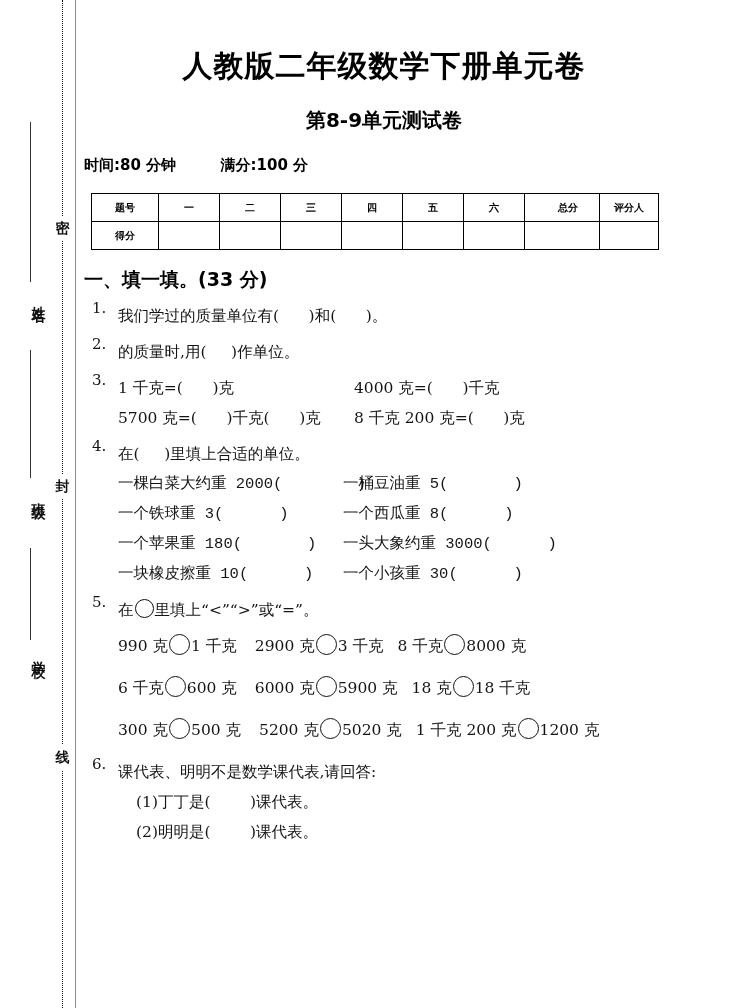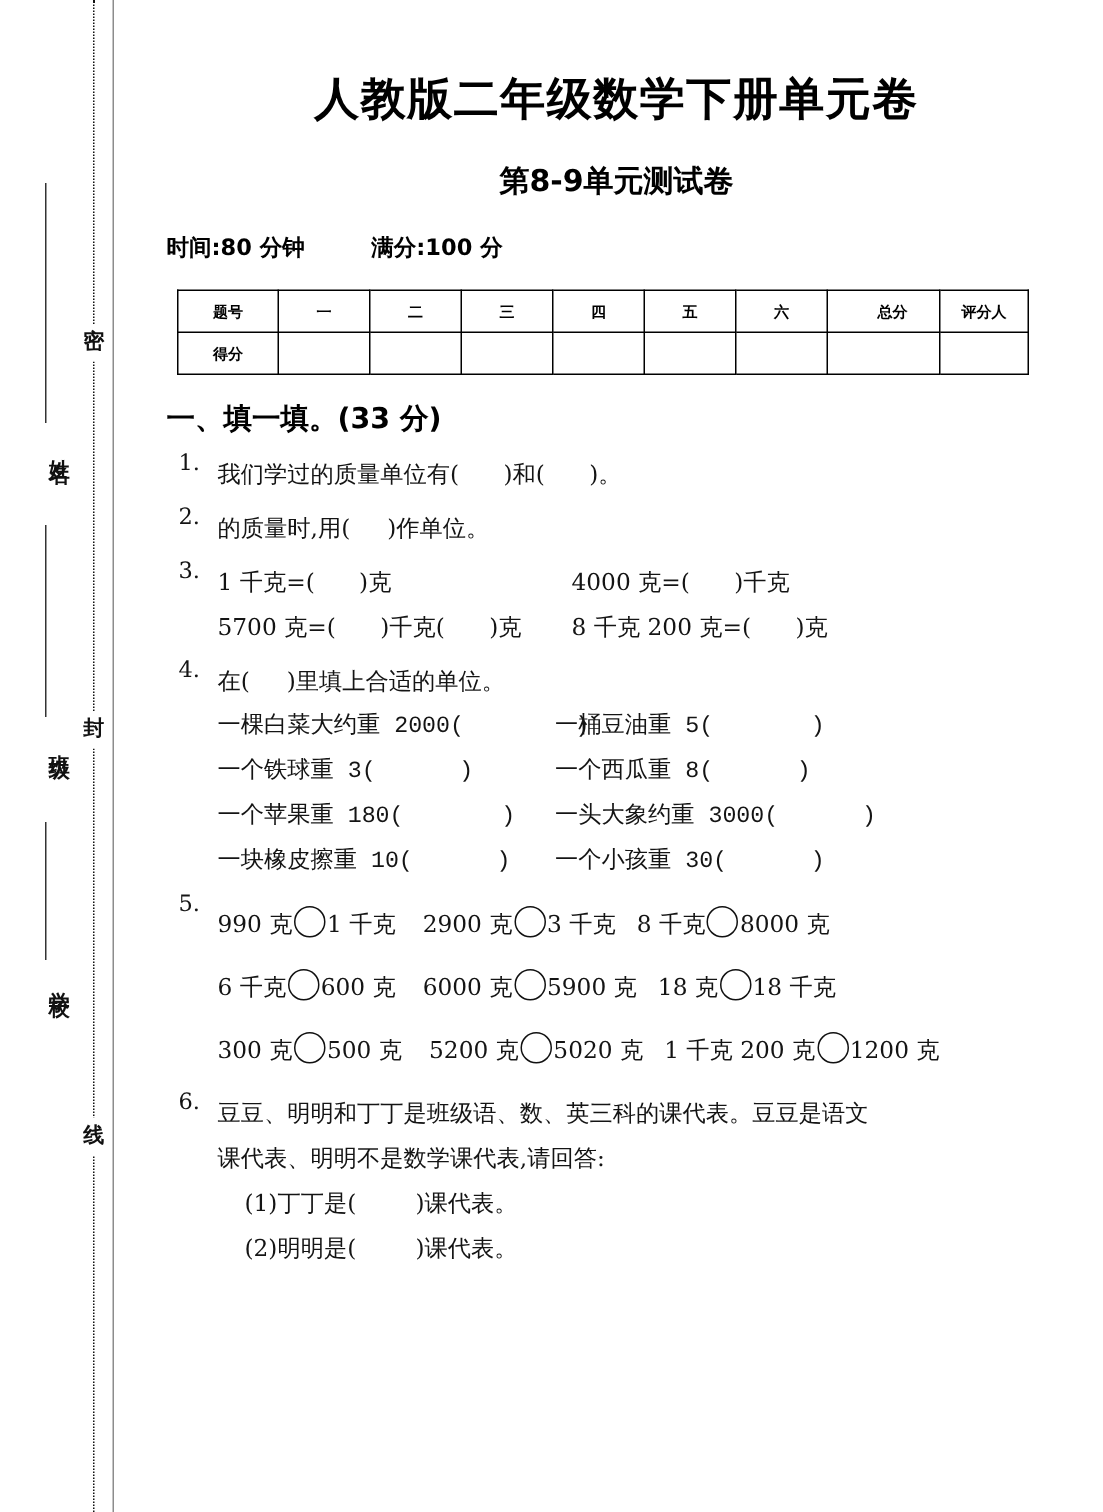--- a/index.html
+++ b/index.html
@@ -78,21 +78,21 @@
     width: 0;
     border-left: 1.4px solid #333;
   }
   #info-line-name   { top: 122px; height: 160px; }
   #info-line-class  { top: 350px; height: 128px; }
   #info-line-school { top: 548px; height: 92px; }
 
   
   #page-body {
     position: absolute;
-    left: 111px;
+    left: 84px;
     top: 0;
     width: 600px;
     height: 1008px;
   }
 
   #paper-title {
     margin-top: 46px;
     text-align: center;
     font-family: "DejaVu Sans", "Liberation Sans", sans-serif;
     font-weight: bold;
@@ -315,36 +315,36 @@
       <span class="cols">
         <span class="col-a bk">一个苹果重 180(       )</span><span class="col-b bk">一头大象约重 3000(      )</span>
       </span>
       <span class="cols">
         <span class="col-a bk">一块橡皮擦重 10(      )</span><span class="col-b bk">一个小孩重 30(      )</span>
       </span>
     </div>
 
     <div class="q" style="margin-top:2px;">
       <span class="q-num">5.</span>
+      <span class="ln"><span>在</span><span class="circ-sm"></span><span>里填上“&lt;”“&gt;”或“=”。</span></span>
 
       <span class="cmp-row">
         <span class="cmp-item"><span>990 克</span><span class="circ"></span><span>1 千克</span></span><span class="cmp-gap-a"></span><span class="cmp-item"><span>2900 克</span><span class="circ"></span><span>3 千克</span></span><span class="cmp-gap-b"></span><span class="cmp-item"><span>8 千克</span><span class="circ"></span><span>8000 克</span></span>
       </span>
 
       <span class="cmp-row">
         <span class="cmp-item"><span>6 千克</span><span class="circ"></span><span>600 克</span></span><span class="cmp-gap-a"></span><span class="cmp-item"><span>6000 克</span><span class="circ"></span><span>5900 克</span></span><span class="cmp-gap-b"></span><span class="cmp-item"><span>18 克</span><span class="circ"></span><span>18 千克</span></span>
       </span>
 
       <span class="cmp-row">
         <span class="cmp-item"><span>300 克</span><span class="circ"></span><span>500 克</span></span><span class="cmp-gap-a"></span><span class="cmp-item"><span>5200 克</span><span class="circ"></span><span>5020 克</span></span><span class="cmp-gap-b"></span><span class="cmp-item"><span>1 千克 200 克</span><span class="circ"></span><span>1200 克</span></span>
       </span>
     </div>
 
     <div class="q q6" style="margin-top:6px;">
       <span class="q-num">6.</span>
-      <span class="ln bk">豆豆、明明和丁丁是班级语、数、英三科的课代表。豆豆是语文</span>
       <span class="ln bk">课代表、明明不是数学课代表,请回答:</span>
       <span class="ln sub bk">(1)丁丁是(        )课代表。</span>
       <span class="ln sub bk">(2)明明是(        )课代表。</span>
     </div>
 
   </div>
 </div>
 
 </body></html>

